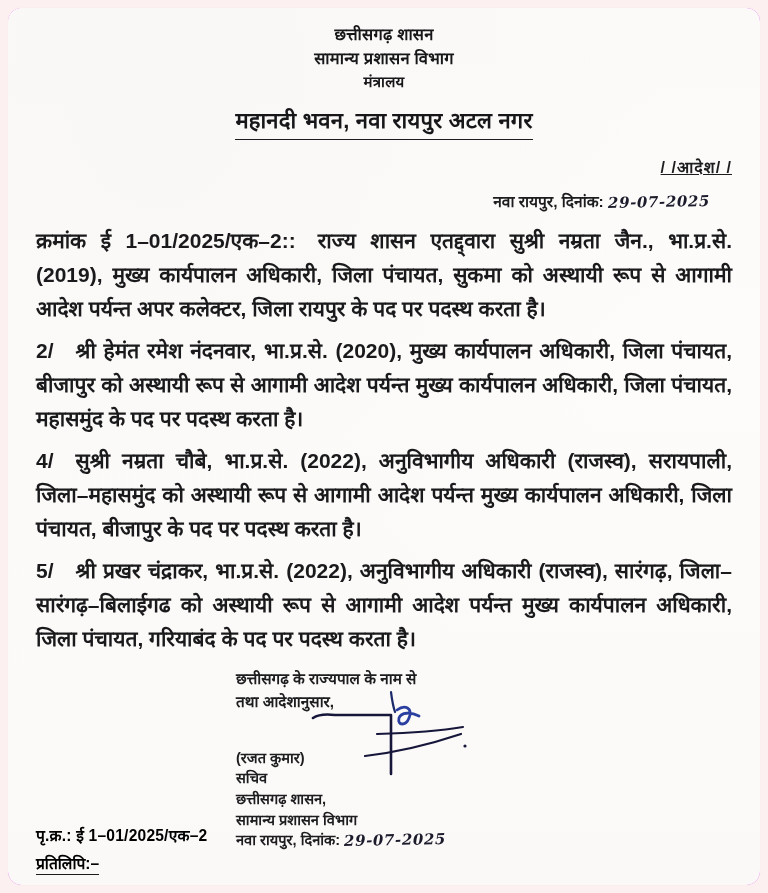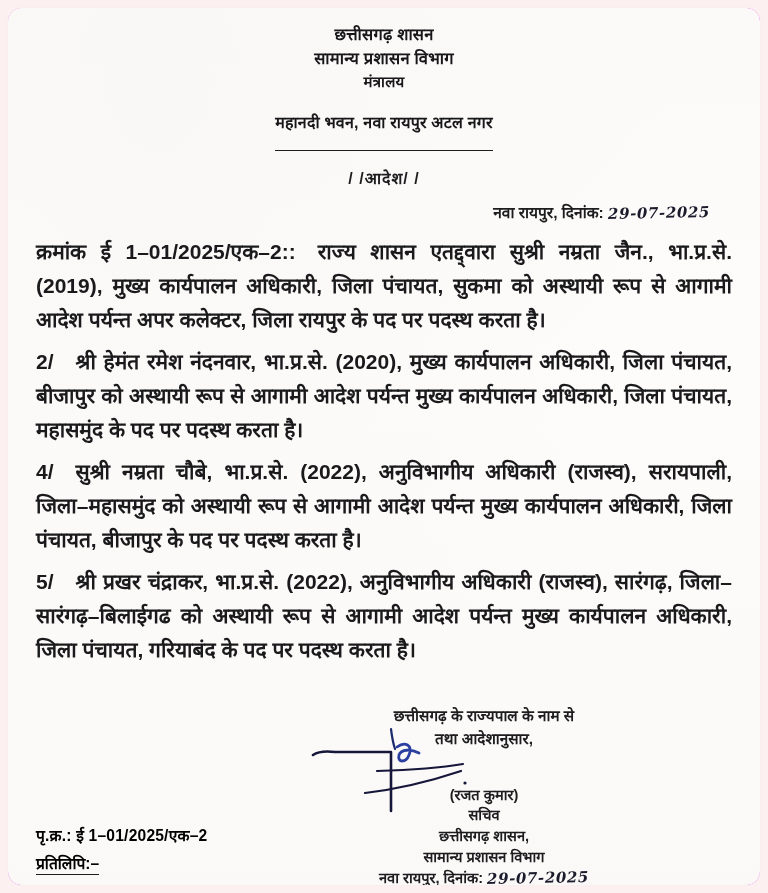--- a/index.html
+++ b/index.html
@@ -52,33 +52,34 @@
   }
   .hdr div {
     font-size: 16.5px;
     font-weight: 700;
     letter-spacing: 0.2px;
     color: #17171a;
   }
   .hdr .h-dept { font-size: 16.5px; }
   .hdr .h-min  { font-size: 15px; }
   .hdr .h-addr {
-    font-size: 16px;
+    font-size: 22px;
     display: inline-block;
     border-bottom: 1.6px solid #1d1d1f;
-    padding-bottom: 15px;
-    margin-top: 18px;
+    padding-bottom: 1px;
+    margin-top: 12px;
   }
 
   .order-word {
-    text-align: center;
+    text-align: right;
     font-size: 16px;
     font-weight: 700;
     margin-top: 16px;
     letter-spacing: 1px;
+    text-decoration: underline;
   }
 
   .dateline {
     text-align: right;
     font-size: 15.5px;
     font-weight: 700;
     margin-top: 12px;
     padding-right: 22px;
     white-space: nowrap;
   }
@@ -105,22 +106,21 @@
     color: #1a1a1c;
     font-weight: 600;
   }
   .para .num {
     font-weight: 600;
     margin-right: 22px;
   }
 
   
   .sig-block {
-    margin-top: 38px;
-    text-align: center;
+    margin-top: 12px;
     padding-left: 200px;
     position: relative;
   }
   .sig-line1, .sig-line2 {
     font-size: 15.3px;
     font-weight: 700;
     line-height: 1.5;
   }
   .sig-gap { height: 34px; }
 

